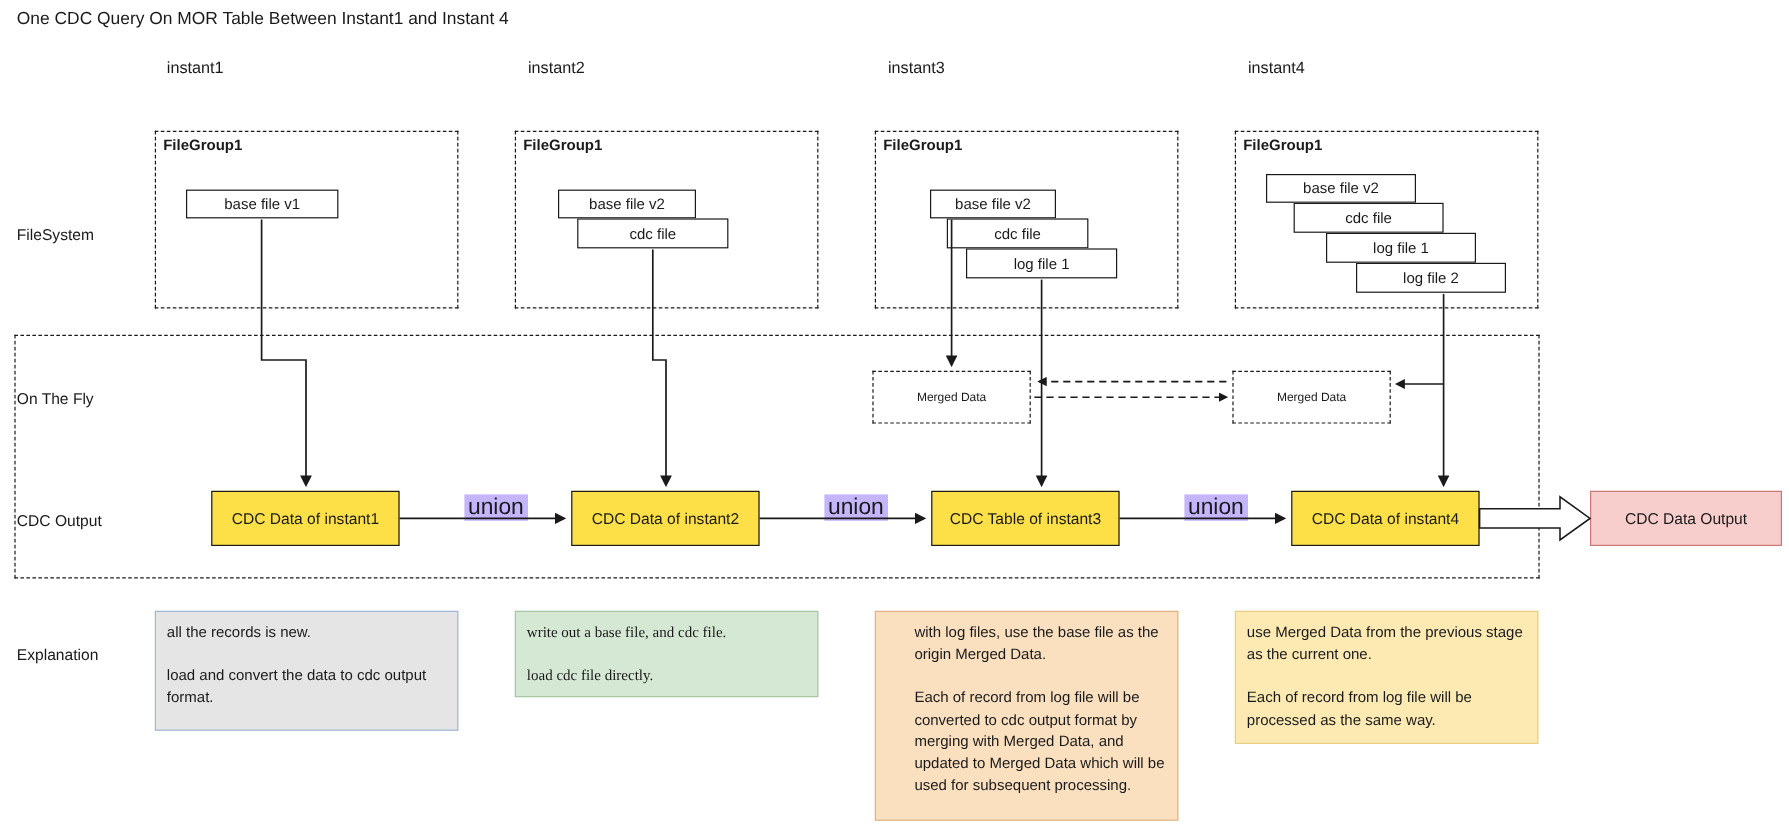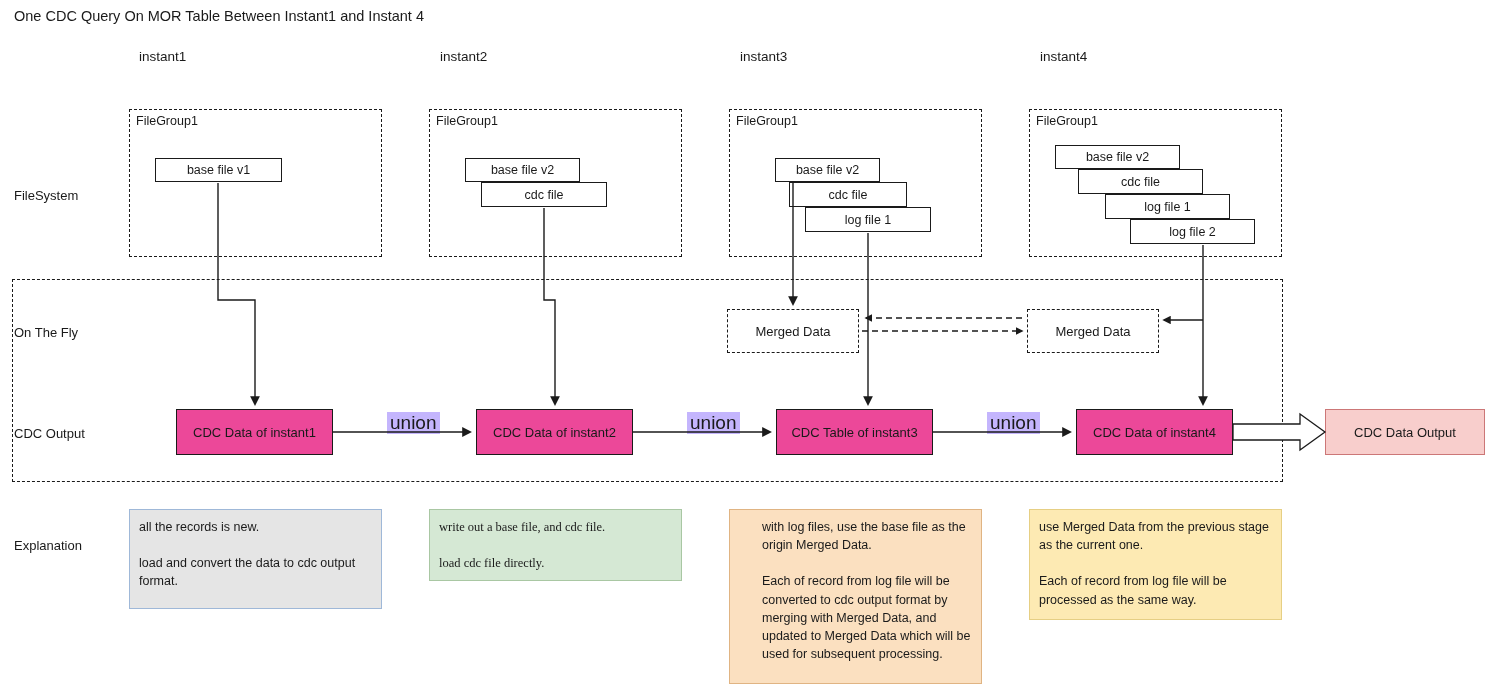--- a/index.html
+++ b/index.html
@@ -32,20 +32,21 @@
   .row-label {
     font-size: 13px;
     color: #1a1a1a;
     white-space: nowrap;
   }
 
   
   .dashed-box {
     border: 1.6px dashed #1a1a1a;
     background: transparent;
+    font-weight: bold;
   }
   .fg-label {
     position: absolute;
     left: 6px; top: 4px;
     font-size: 12.5px;
     color: #1a1a1a;
     white-space: nowrap;
   }
 
   
@@ -56,30 +57,30 @@
     display: flex;
     align-items: center;
     justify-content: center;
     color: #1a1a1a;
     white-space: nowrap;
   }
 
   .merged-box {
     border: 1.5px dashed #1a1a1a;
     background: #ffffff;
-    font-size: 13px;
+    font-size: 10px;
     display: flex;
     align-items: center;
     justify-content: center;
     white-space: nowrap;
   }
 
   .cdc-box {
     border: 1.4px solid #1a1a1a;
-    background: #ec4899;
+    background: #fde047;
     font-size: 13px;
     display: flex;
     align-items: center;
     justify-content: center;
     white-space: nowrap;
   }
 
   .output-box {
     border: 1.4px solid #c77;
     background: #f8cecc;

